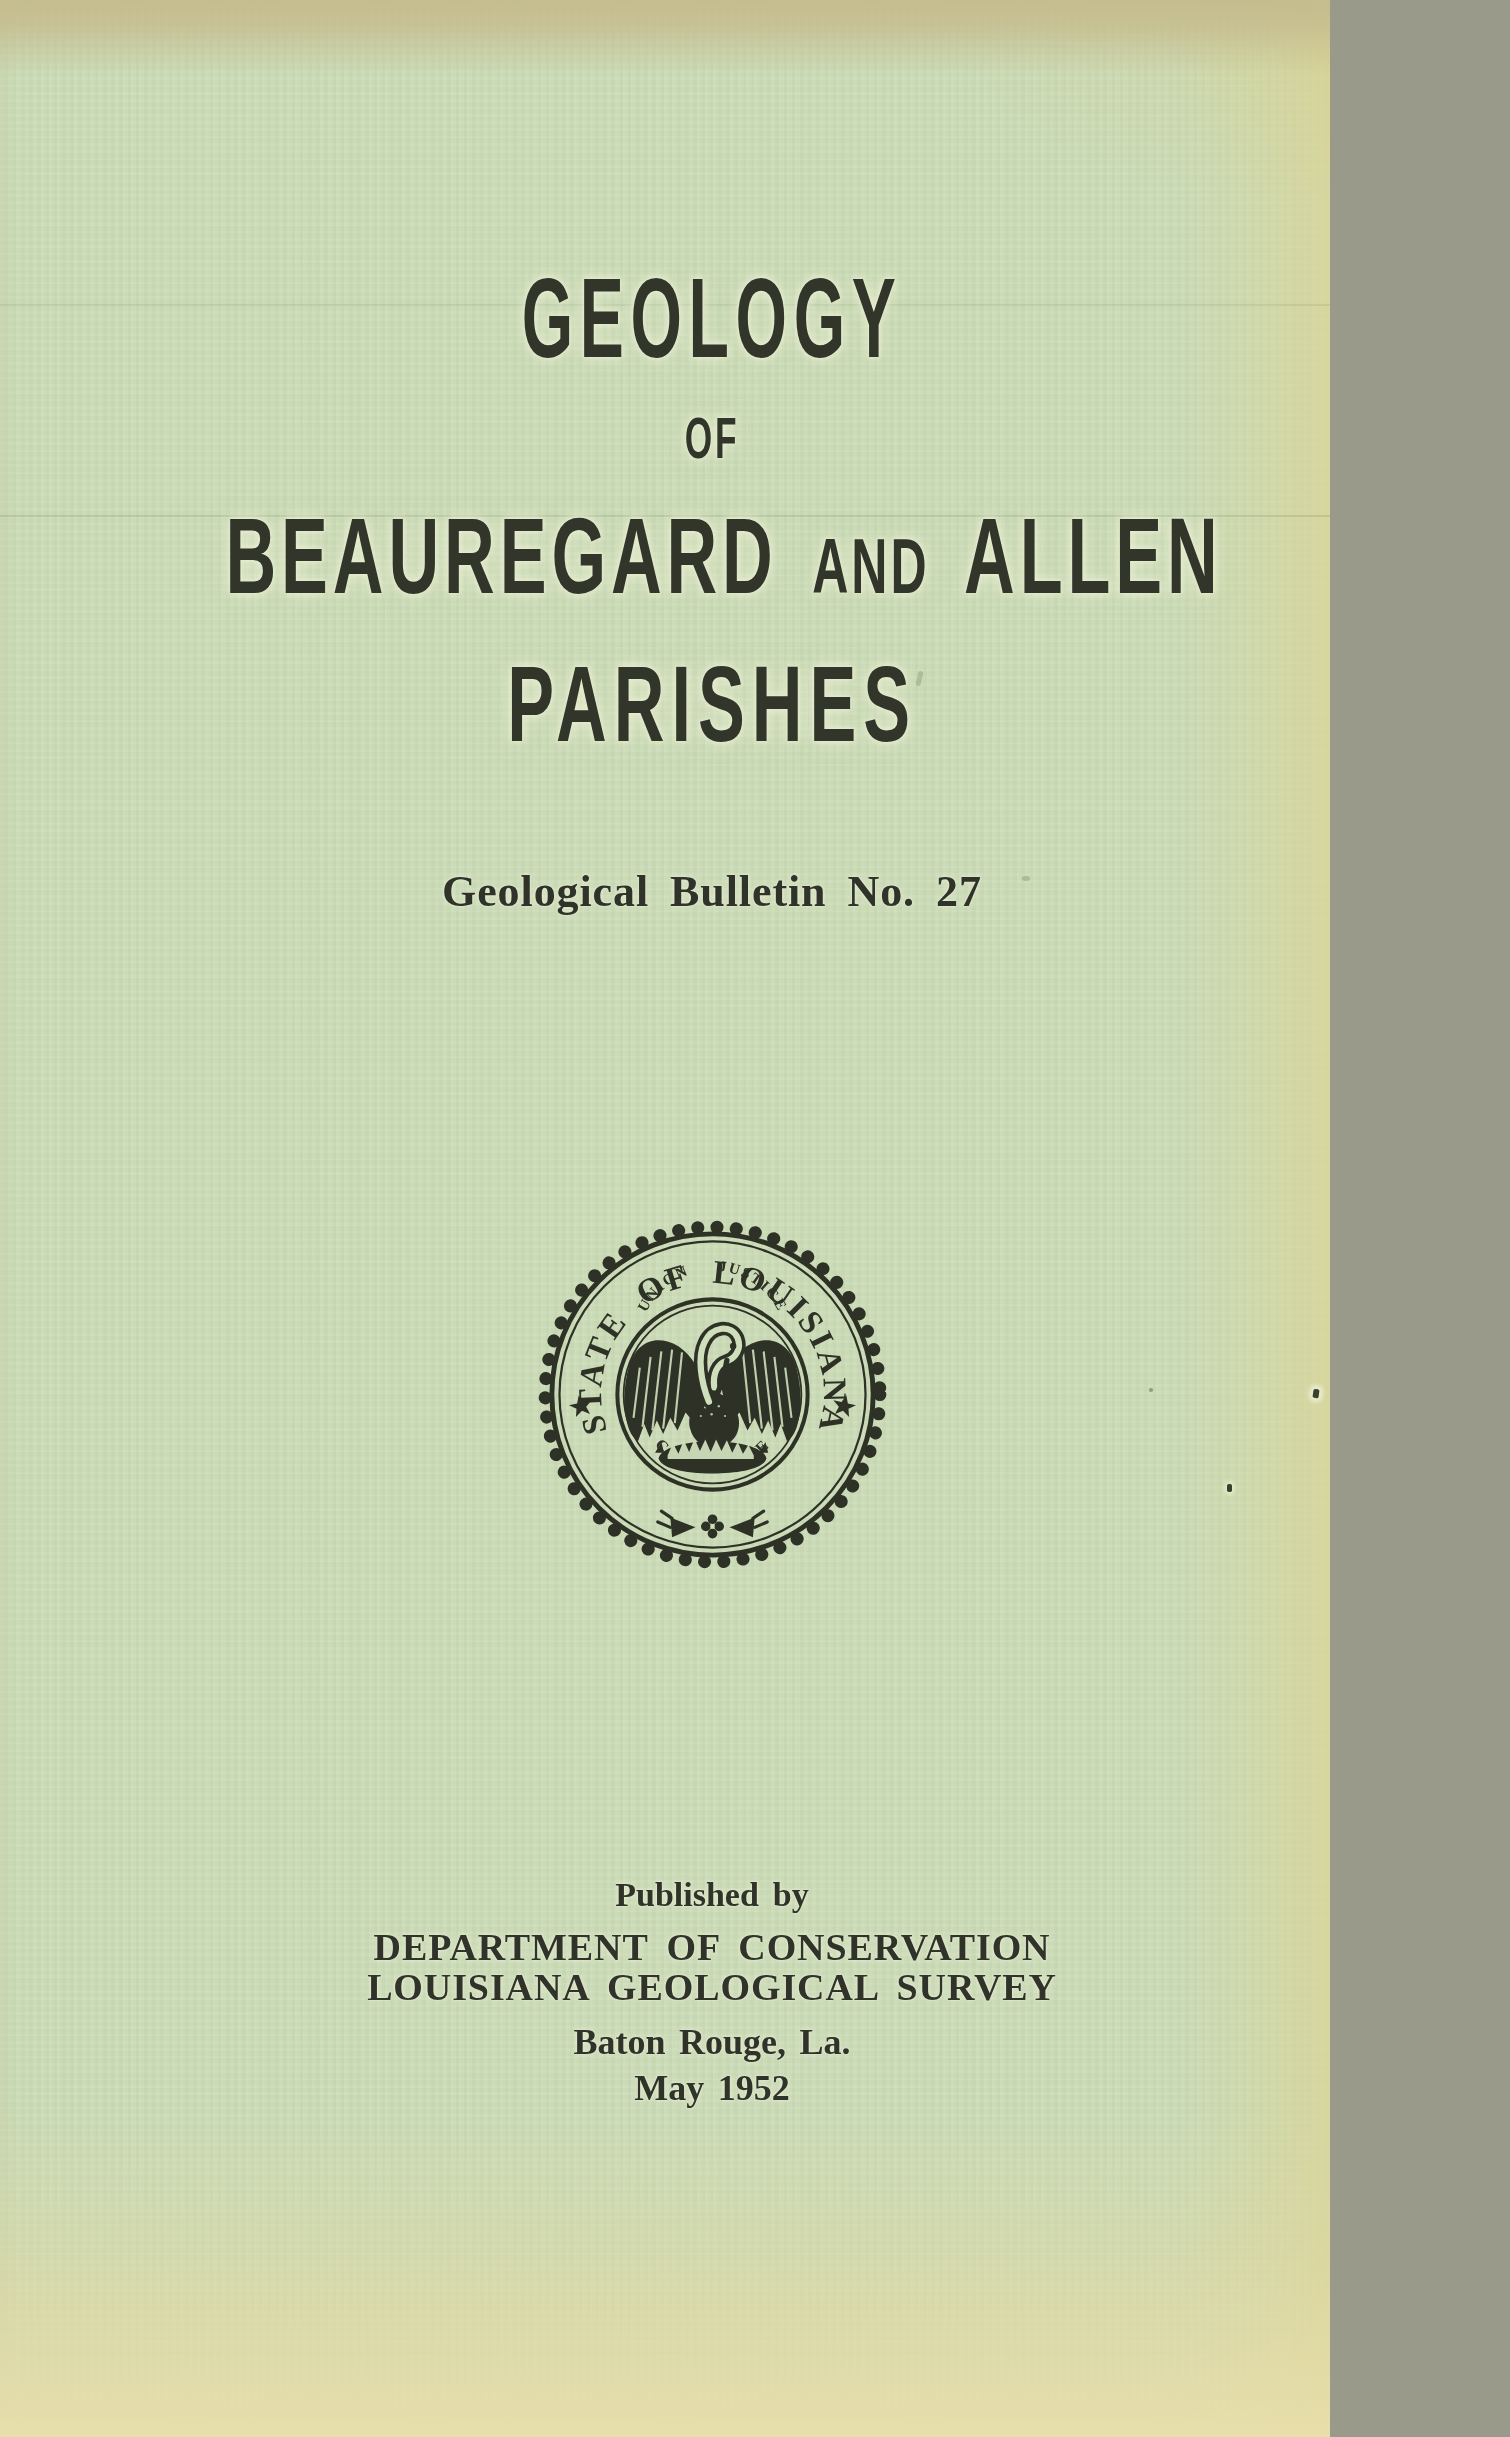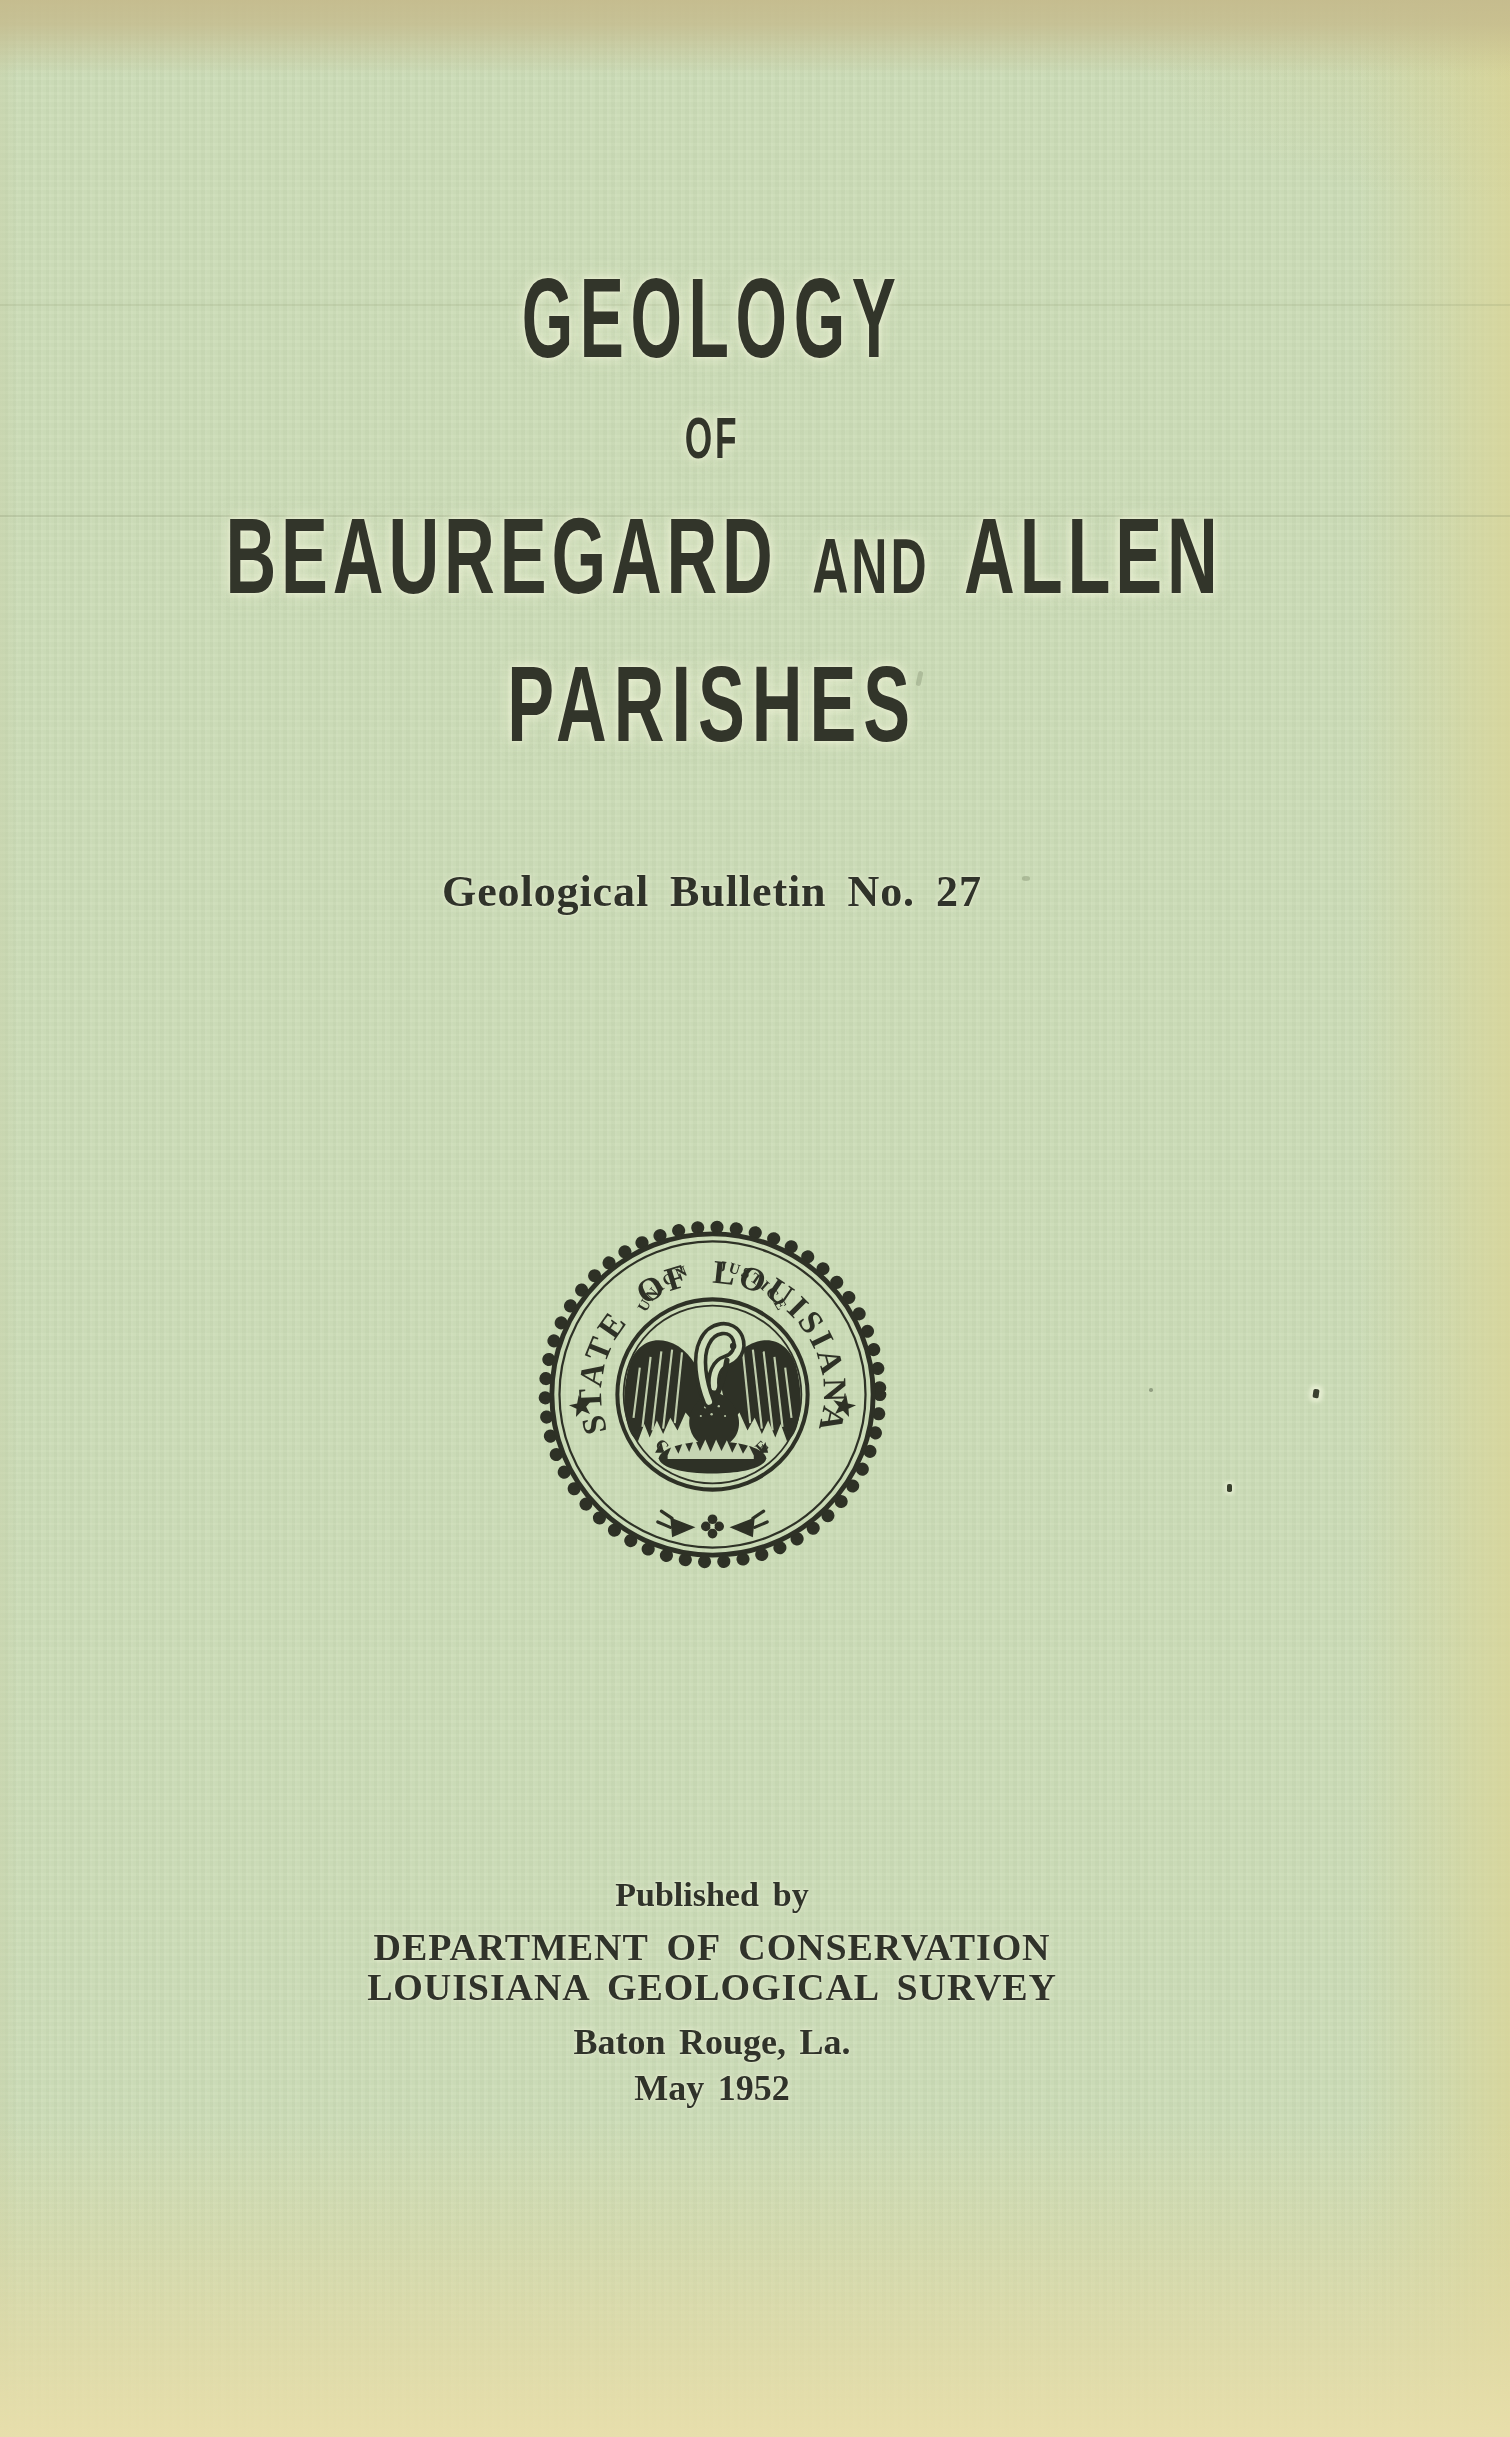--- a/index.html
+++ b/index.html
@@ -1,18 +1,18 @@
 <!DOCTYPE html>
 <html style="font-size:14.6px"><head>
 <meta charset="utf-8">
 <style>
   html,body{margin:0;padding:0;}
   body{width:1510px;height:2438px;background:#9a9a8a;font-family:"Liberation Serif",serif;}
   .page{
-    position:relative;width:1510px;height:2438px;overflow:hidden;
+    position:relative;width:1330px;height:2438px;overflow:hidden;
     background-color:#cdddb9;
     background-image:
       linear-gradient(180deg, rgba(197,187,141,0.95) 0px, rgba(197,187,141,0.8) 24px, rgba(197,187,141,0) 75px),
       radial-gradient(568px 293px at 100% 0%, rgba(213,203,138,0.35), rgba(213,203,138,0) 70%),
       linear-gradient(0deg, rgba(233,223,171,0.95) 0px, rgba(228,219,166,0.75) 87px, rgba(224,216,162,0.4) 192px, rgba(224,216,162,0) 320px),
       linear-gradient(270deg, rgba(218,213,152,0.8) 0px, rgba(218,213,152,0.38) 66px, rgba(218,213,152,0) 151px),
       linear-gradient(90deg, rgba(198,208,168,0.5) 0px, rgba(198,208,168,0) 18.3px),
       repeating-linear-gradient(90deg, rgba(255,255,255,0.035) 0px 1.8px, rgba(0,0,0,0) 1.8px 4.6px, rgba(70,90,50,0.03) 4.6px 8.2px),
       repeating-linear-gradient(0deg, rgba(255,255,255,0.02) 0px 2.7px, rgba(60,80,40,0.02) 2.7px 7.3px);
   }

